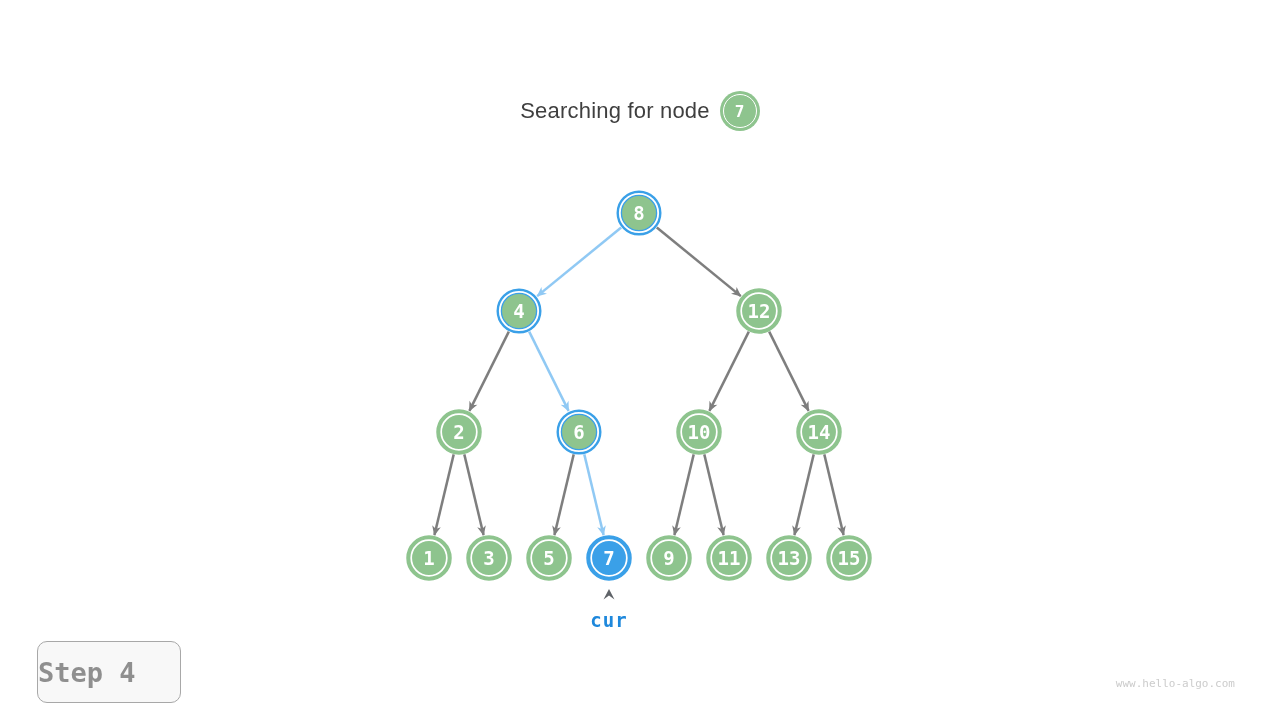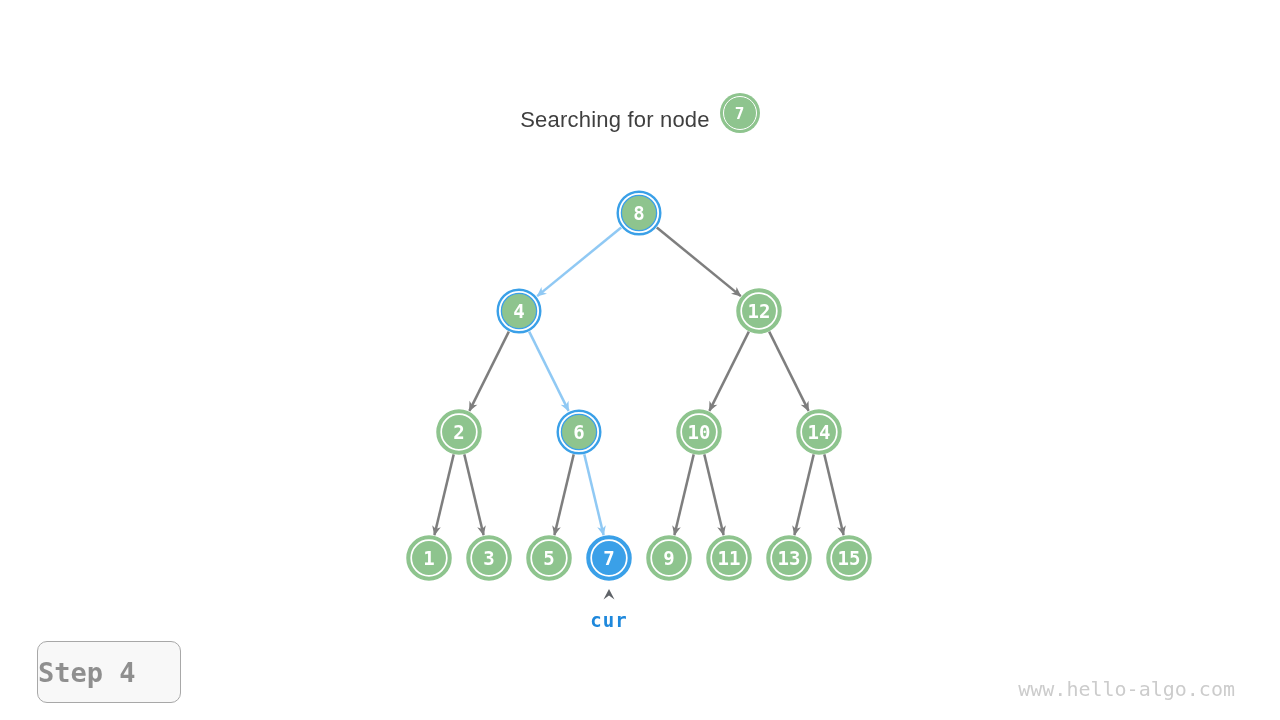--- a/index.html
+++ b/index.html
@@ -9,21 +9,21 @@
     overflow: hidden;
     position: relative;
     font-family: "Liberation Sans", sans-serif;
   }
   .title-row {
     position: absolute;
     top: 89px; left: 0;
     width: 1280px; height: 44px;
     display: flex;
     justify-content: center;
-    align-items: flex-end;
+    align-items: center;
     gap: 10px;
     font-size: 22px;
     color: #3f3f3f;
     letter-spacing: 0.2px;
   }
   .node-badge {
     position: relative;
     width: 40px; height: 40px;
     border-radius: 50%;
     background: var(--green, #8ec48e);
@@ -60,21 +60,21 @@
     justify-content: flex-start;
     font-family: "DejaVu Sans Mono", monospace;
     font-size: 27px;
     font-weight: 600;
     color: #8f8f8f;
   }
   .watermark {
     position: absolute;
     right: 45px; top: 677px;
     font-family: "DejaVu Sans Mono", monospace;
-    font-size: 20px;
+    font-size: 11px;
     color: #cccccc;
   }
 </style>
 </head>
 <body style="--green: #8ec48e;">
 
 <div class="title-row">
   <span>Searching for node</span>
   <span class="node-badge">
     <span class="badge-num">7</span>

